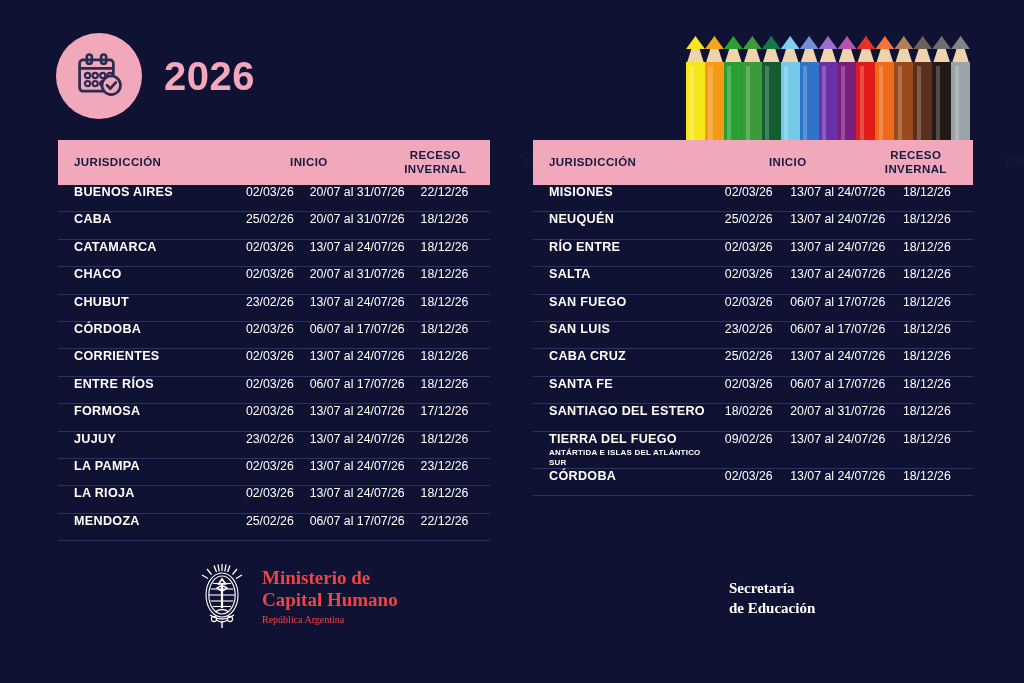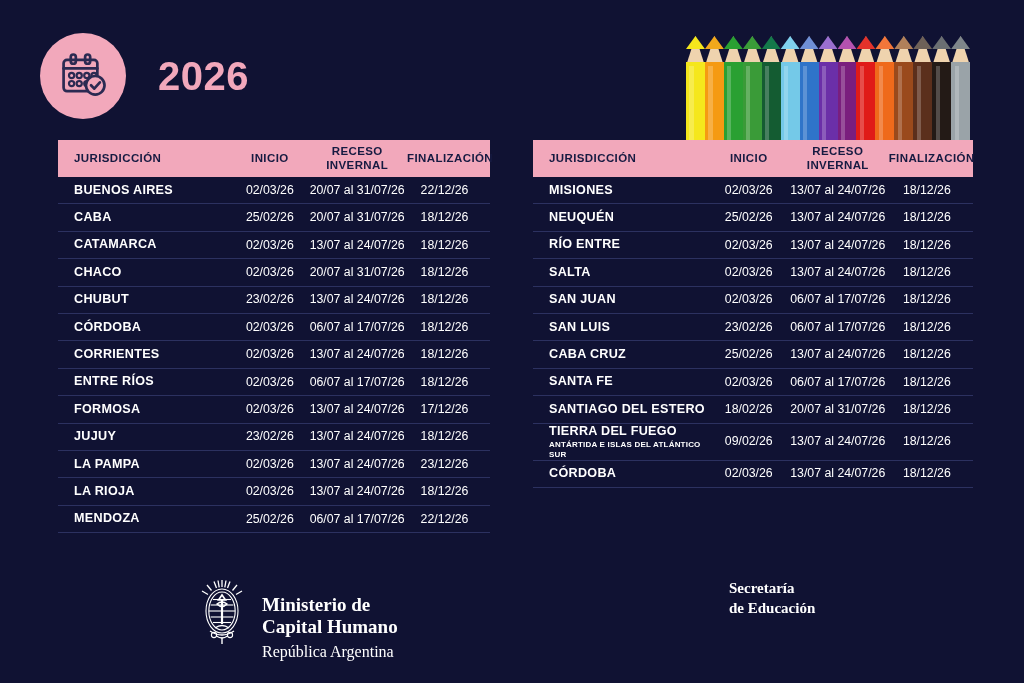--- a/index.html
+++ b/index.html
@@ -9,21 +9,21 @@
     font-family:"Liberation Sans", sans-serif;
     overflow:hidden;
   }
   #page {
     position:relative;
     width:1024px; height:683px;
     background:#101233;
   }
 
   
-  .header { position:absolute; left:40px; top:33px; display:flex; align-items:center; gap:32px; }
+  .header { position:absolute; left:56px; top:33px; display:flex; align-items:center; gap:22px; }
   .cal-badge {
     width:86px; height:86px; border-radius:50%;
     background:#f2a8bb;
     display:flex; align-items:center; justify-content:center;
     flex:0 0 auto;
   }
   .title-wrap { display:flex; flex-direction:column; line-height:1.0; }
   .title-year {
     font-size:40px; font-weight:bold; color:#f2a8bb;
     letter-spacing:0.5px;
@@ -62,34 +62,35 @@
   }
 
   
   .table { position:absolute; }
   .table.left  { left:58px;  top:140px; width:432px; }
   .table.right { left:533px; top:140px; width:440px; }
 
   .thead {
     background:#f2a8bb;
     display:flex; align-items:center;
-    height:37px;
+    height:45px;
     padding:12px 8px;
+    gap:39px;
   }
   .th {
     color:#161a41; font-weight:bold; font-size:11.5px;
     letter-spacing:0.4px; text-align:center; line-height:1.15;
   }
   .th.c0 { flex:0 0 40%; text-align:left; padding-left:8px; }
   .th.c1 { flex:0 0 18%; }
   .th.c2 { flex:0 0 24%; }
   .th.c3 { flex:0 0 18%; }
 
   .tr {
-    display:flex; align-items:center;
+    display:flex; 
     min-height:27.4px;
     border-bottom:1px solid #2c3160;
     padding:0 8px;
   }
   .table.right .tr { min-height:27.4px; }
   .tr.tall { min-height:42px; }
   .tr.xtall { min-height:55px; }
 
   .td { color:#ffffff; font-size:12.3px; text-align:center; line-height:1.2; }
   .td.c0 {
@@ -104,24 +105,24 @@
     letter-spacing:0.2px; line-height:1.25; margin-top:1px;
   }
 
   
   .footer-min {
     position:absolute; left:196px; top:562px;
     display:flex; align-items:center; gap:14px;
   }
   .crest { width:52px; height:70px; flex:0 0 auto; }
   .min-text {
-    font-family:"Liberation Serif", serif; color:#ffffff;margin-top:32px;
+    font-family:"Liberation Serif", serif; color:#ef4444;
   }
   .min-l1 { font-size:19px; font-weight:bold; line-height:1.18; }
-  .min-l2 { font-size:16px; line-height:1.5; margin-top:1px; }
+  .min-l2 { font-size:10px; line-height:1.5; margin-top:1px; }
 
   .footer-sec {
     position:absolute; left:729px; top:578px;
     font-family:"Liberation Serif", serif; color:#ffffff;
     font-size:15px; font-weight:bold; line-height:1.35;
   }
 </style>
 </head>
 <body>
 
@@ -383,21 +384,21 @@
           <div class="td c2">13/07 al 24/07/26</div>
           <div class="td c3">18/12/26</div>
         </div>
         <div class="tr">
           <div class="td c0">SALTA</div>
           <div class="td c1">02/03/26</div>
           <div class="td c2">13/07 al 24/07/26</div>
           <div class="td c3">18/12/26</div>
         </div>
         <div class="tr">
-          <div class="td c0">SAN JUAN</div>
+          <div class="td c0">SAN FUEGO</div>
           <div class="td c1">02/03/26</div>
           <div class="td c2">06/07 al 17/07/26</div>
           <div class="td c3">18/12/26</div>
         </div>
         <div class="tr">
           <div class="td c0">SAN LUIS</div>
           <div class="td c1">23/02/26</div>
           <div class="td c2">06/07 al 17/07/26</div>
           <div class="td c3">18/12/26</div>
         </div>

